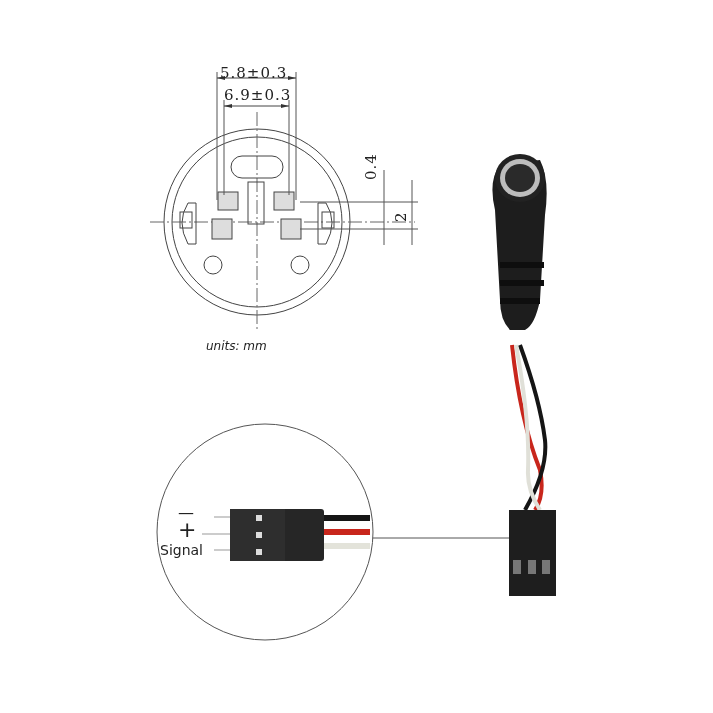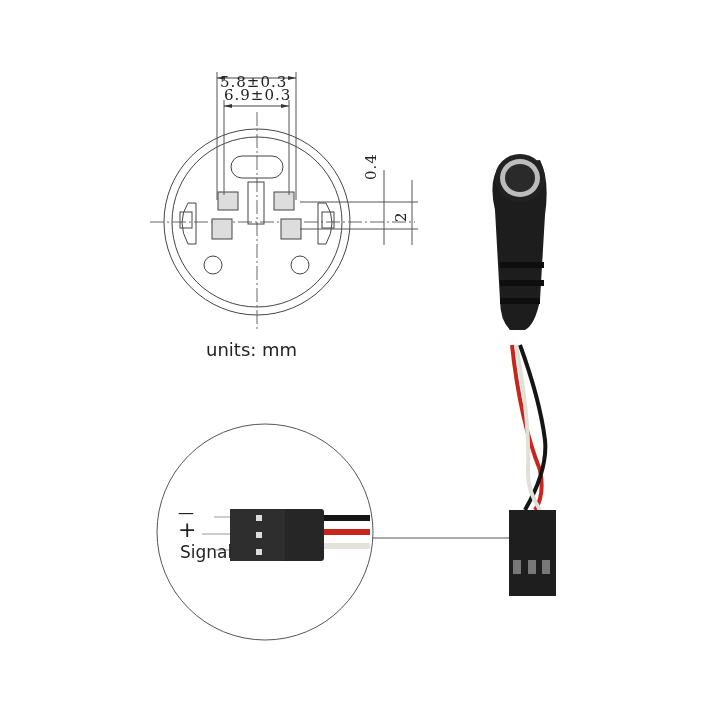--- a/index.html
+++ b/index.html
@@ -1,19 +1,19 @@
 <!DOCTYPE html>
 <html><head>
 <meta charset="utf-8">
 <style>
   html,body{margin:0;padding:0;background:#fff;}
   body{width:713px;height:713px;position:relative;overflow:hidden;font-family:"DejaVu Sans",sans-serif;}
   .layer{position:absolute;left:0;top:0;width:713px;height:713px;}
   .dimtxt{position:absolute;font-family:"DejaVu Serif",serif;font-size:15px;color:#222;letter-spacing:1px;}
-  .units{position:absolute;left:206px;top:339px;font-size:18px;color:#222;font-family:"DejaVu Sans",sans-serif;}
+  .units{position:absolute;left:206px;top:339px;font-size:12px;color:#222;font-family:"DejaVu Sans",sans-serif;font-style:italic;}
   .pinlbl{position:absolute;font-family:"DejaVu Sans",sans-serif;color:#222;}
 </style>
 </head>
 <body>
 
 <svg class="layer" viewBox="0 0 713 713" xmlns="http://www.w3.org/2000/svg">
   <g stroke="#444" fill="none" stroke-width="1">
 
     <circle cx="257" cy="222" r="93"></circle>
     <circle cx="257" cy="222" r="85"></circle>
@@ -85,22 +85,22 @@
     <rect x="230" y="509" width="55" height="52" fill="#2e2e2e"></rect>
     <rect x="256" y="515" width="6" height="6" fill="#ddd"></rect>
     <rect x="256" y="532" width="6" height="6" fill="#ddd"></rect>
     <rect x="256" y="549" width="6" height="6" fill="#ddd"></rect>
     <line x1="214" y1="517" x2="230" y2="517" stroke="#999"></line>
     <line x1="202" y1="534" x2="230" y2="534" stroke="#999"></line>
     <line x1="214" y1="550" x2="230" y2="550" stroke="#999"></line>
   </g>
 </svg>
 
-<div class="dimtxt" style="left:220px;top:73px;">5.8±0.3</div>
+<div class="dimtxt" style="left:220px;top:64px;">5.8±0.3</div>
 <div class="dimtxt" style="left:224px;top:86px;">6.9±0.3</div>
 <div class="dimtxt" style="left:362px;top:180px;transform:rotate(-90deg);transform-origin:left top;">0.4</div>
 <div class="dimtxt" style="left:392px;top:222px;transform:rotate(-90deg);transform-origin:left top;">2</div>
 
 <div class="units">units: mm</div>
 
 <div class="pinlbl" style="left:178px;top:503px;font-size:16px;">—</div>
 <div class="pinlbl" style="left:178px;top:517px;font-size:22px;">+</div>
-<div class="pinlbl" style="left:160px;top:542px;font-size:17px;padding-left:20px;">Signal</div>
+<div class="pinlbl" style="left:160px;top:542px;font-size:14px;">Signal</div>
 
 </body></html>

